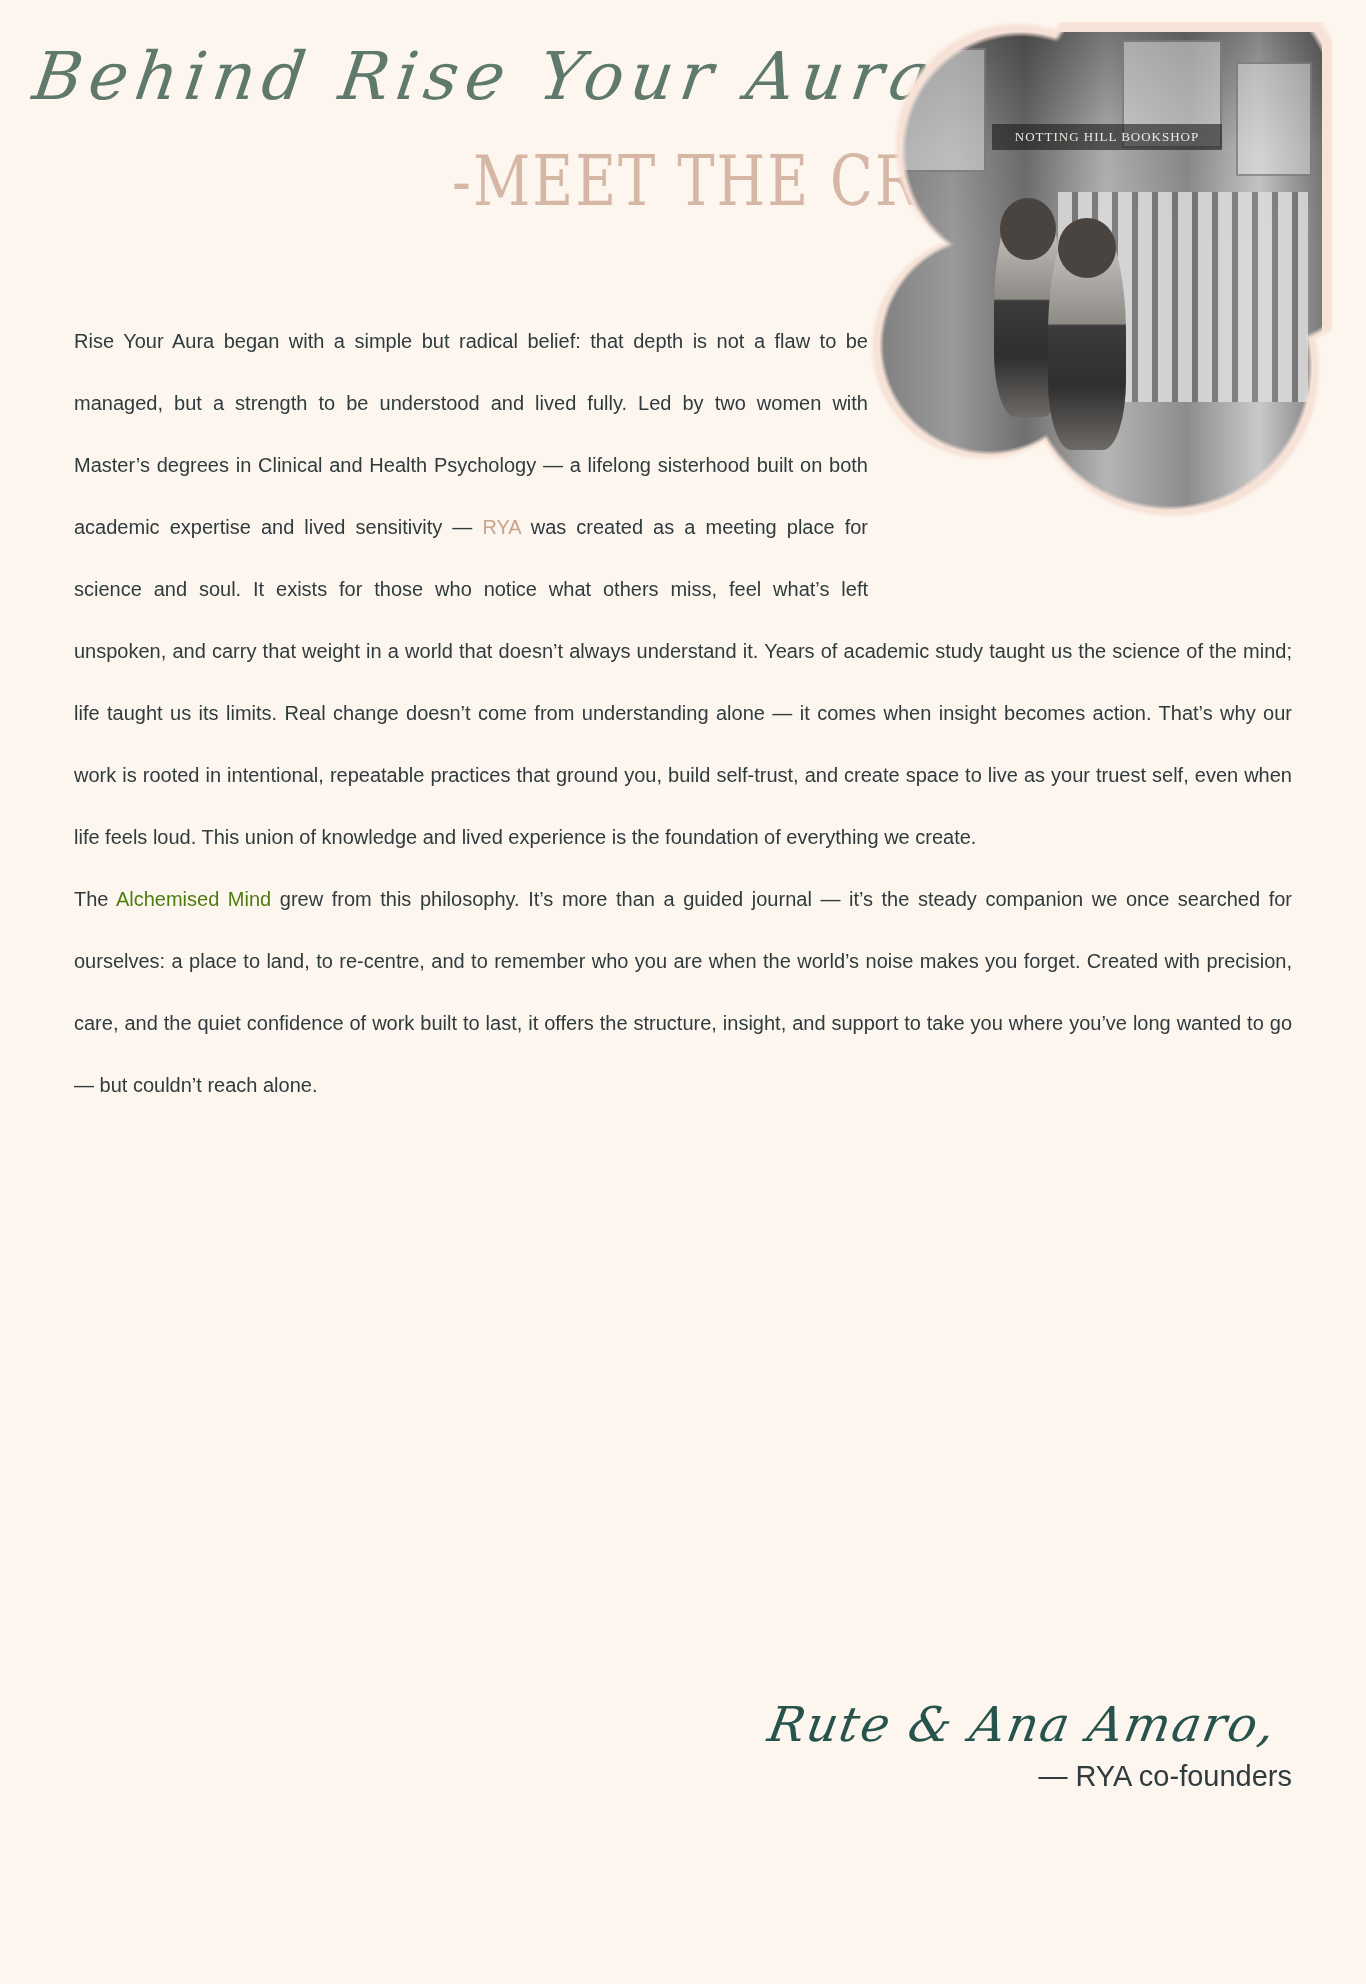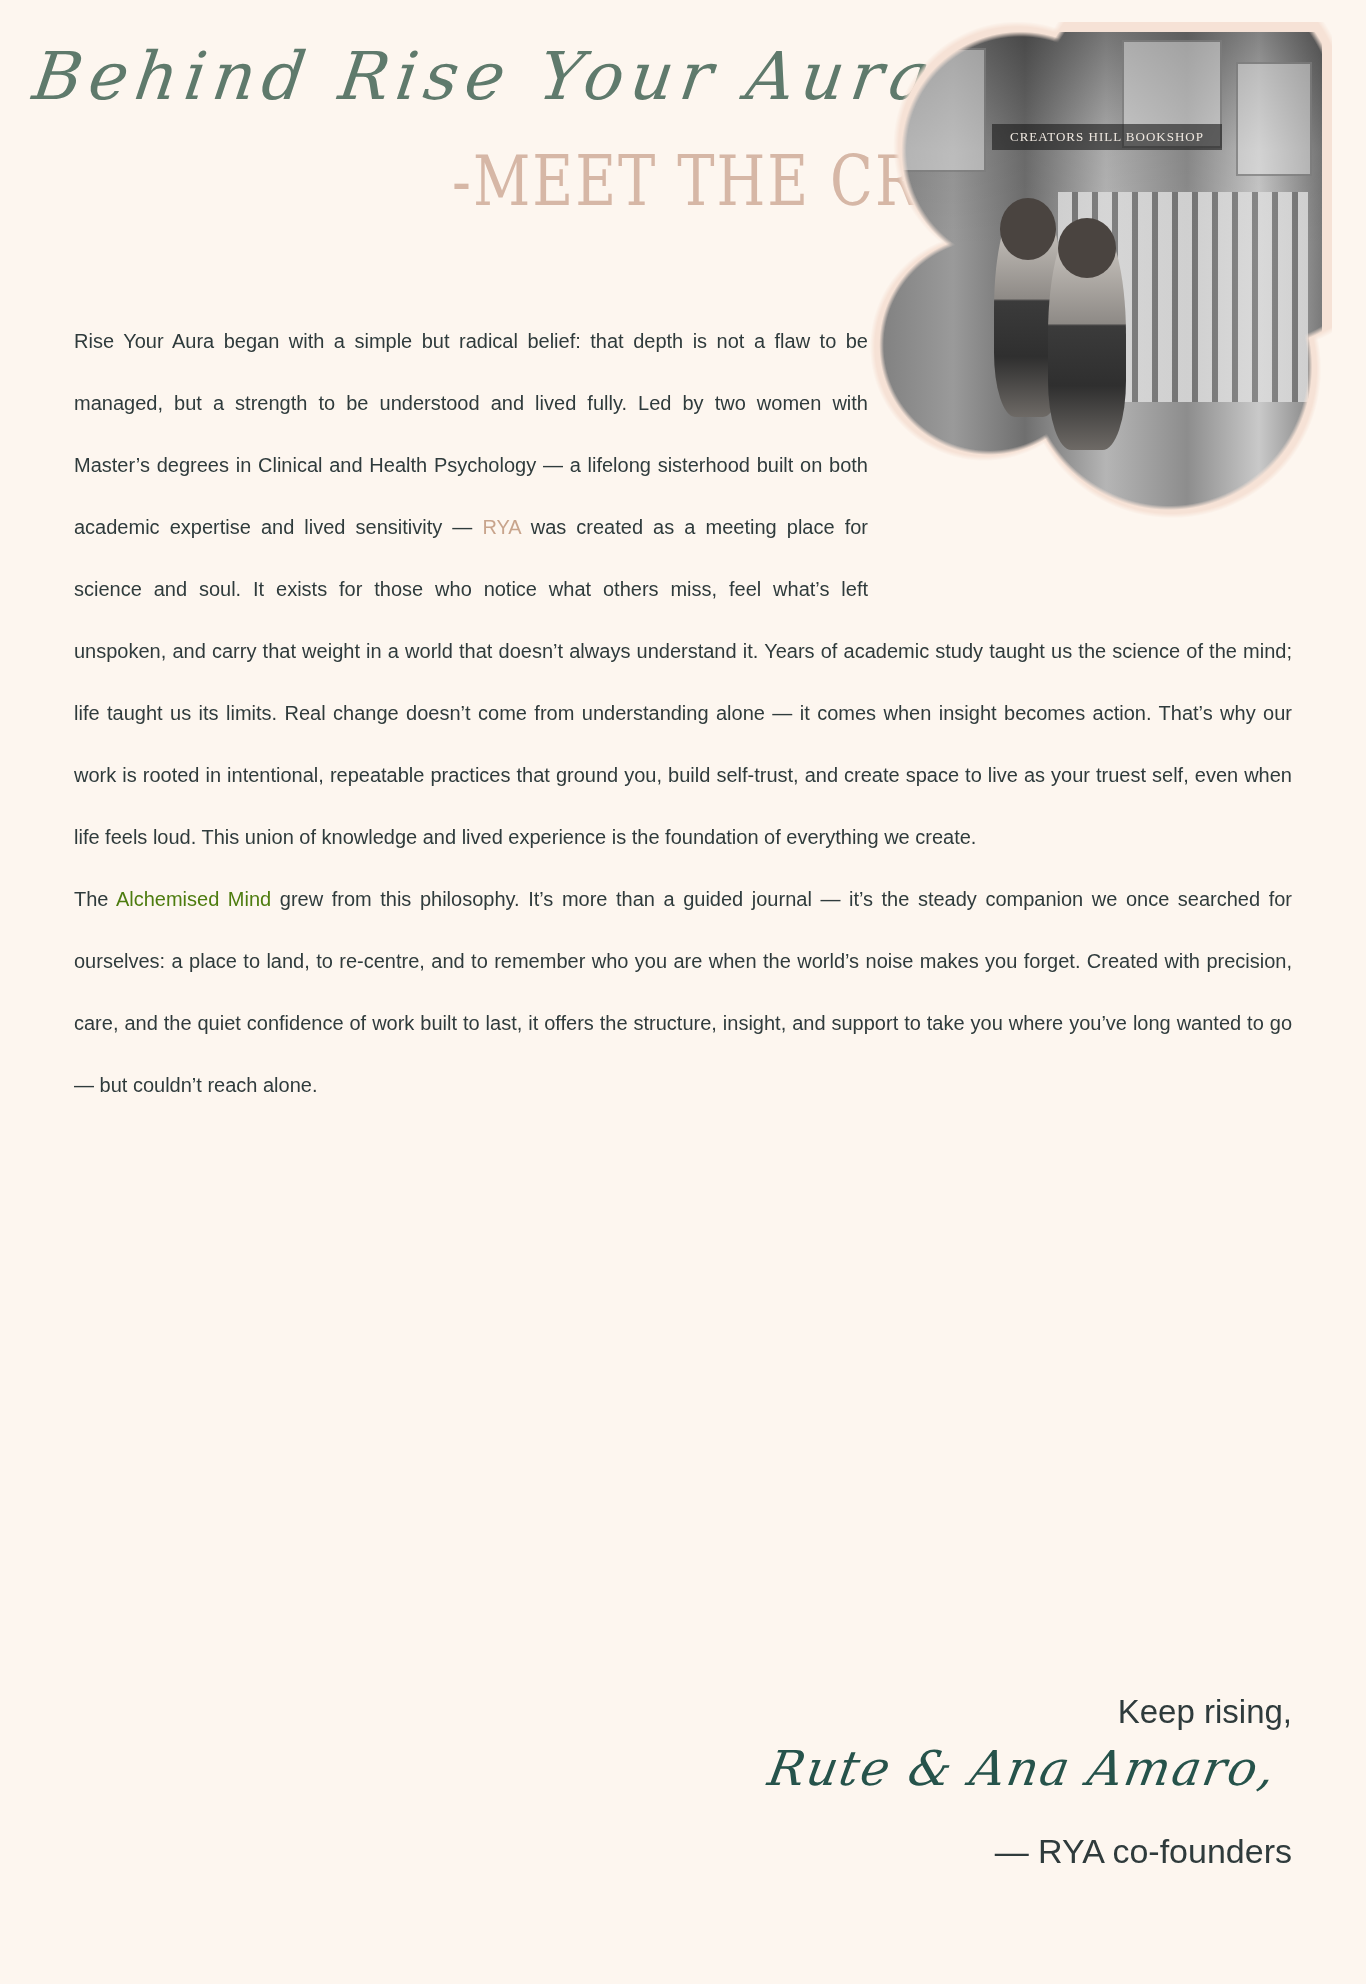--- a/index.html
+++ b/index.html
@@ -204,58 +204,57 @@
     color: #26534b;
     letter-spacing: 2px;
     margin-top: 6px;
     margin-right: 16px;
     transform: skewX(-10deg);
     display: inline-block;
     white-space: nowrap;
   }
   .founders {
     font-family: "Liberation Sans", sans-serif;
-    font-size: 34px;
+    font-size: 29px;
     color: #2f3b3c;
-    margin-top: 36px;
+    margin-top: 8px;
   }
 </style>
 </head>
 <body>
 
 <div class="page">
 
   <div class="header">
     <div class="title-script">Behind Rise Your Aura</div>
     <div class="title-sub">-MEET THE CREATORS</div>
   </div>
 
   <div class="photo-wrap">
     <div class="photo-frame"></div>
     <div class="photo-inner">
       <div class="shop-win" style="left:26px; top:16px; width:84px; height:120px;"></div>
       <div class="shop-win" style="left:250px; top:8px; width:96px; height:104px;"></div>
       <div class="shop-win" style="left:364px; top:30px; width:72px; height:110px;"></div>
-      <div class="shop-sign">CREATORS HILL BOOKSHOP</div>
+      <div class="shop-sign">NOTTING HILL BOOKSHOP</div>
       <div class="book-shelf"></div>
       <div class="figure fig-a"></div>
       <div class="fig-hair hair-a"></div>
       <div class="figure fig-b"></div>
       <div class="fig-hair hair-b"></div>
     </div>
   </div>
 
   <div class="body-copy">
     <p class="para">
       <span class="photo-float"></span><span>Rise Your Aura began with a simple but radical belief: that depth is not a flaw to be managed, but a strength to be understood and lived fully. Led by two women with Master’s degrees in Clinical and Health Psychology — a lifelong sisterhood built on both academic expertise and lived sensitivity — </span><span class="accent-rya">RYA</span><span> was created as a meeting place for science and soul. It exists for those who notice what others miss, feel what’s left unspoken, and carry that weight in a world that doesn’t always understand it. Years of academic study taught us the science of the mind; life taught us its limits. Real change doesn’t come from understanding alone — it comes when insight becomes action. That’s why our work is rooted in intentional, repeatable practices that ground you, build self-trust, and create space to live as your truest self, even when life feels loud. This union of knowledge and lived experience is the foundation of everything we create.</span>
     </p>
     <p class="para">
       <span>The </span><span class="accent-alch">Alchemised Mind</span><span> grew from this philosophy. It’s more than a guided journal — it’s the steady companion we once searched for ourselves: a place to land, to re-centre, and to remember who you are when the world’s noise makes you forget. Created with precision, care, and the quiet confidence of work built to last, it offers the structure, insight, and support to take you where you’ve long wanted to go — but couldn’t reach alone.</span>
     </p>
   </div>
 
   <div class="sign-block">
-    <div class="keep-rising">Keep rising,</div>
     <div class="signature">Rute &amp; Ana Amaro,</div>
     <div class="founders">— RYA co-founders</div>
   </div>
 
 </div>
 
 </body></html>

